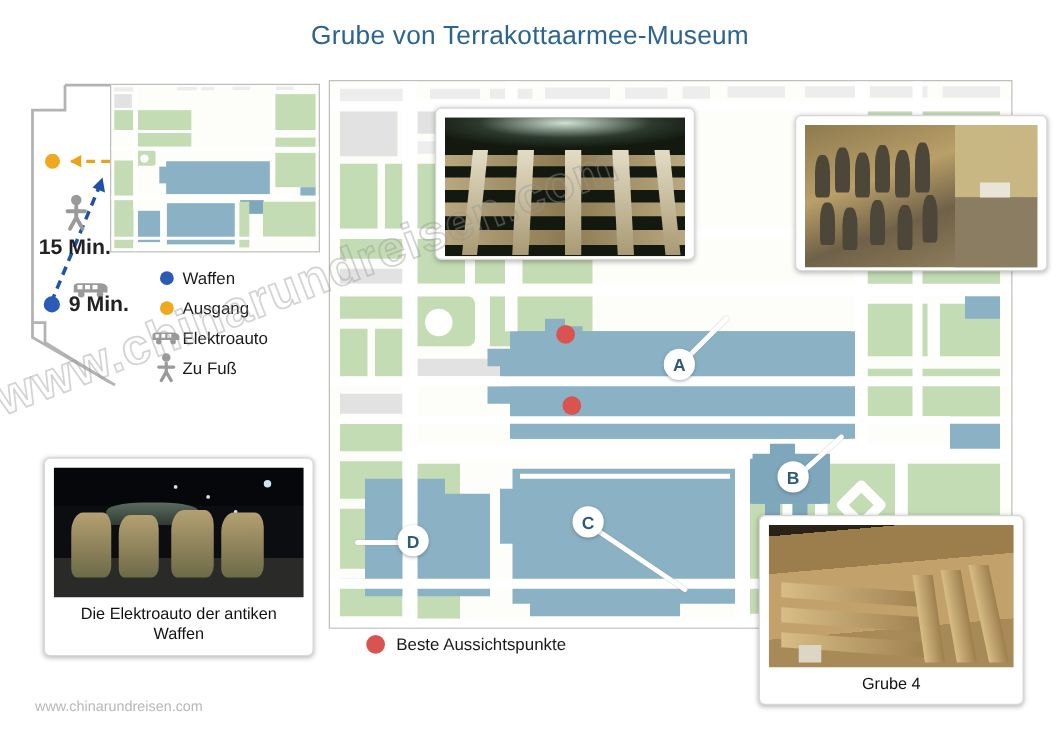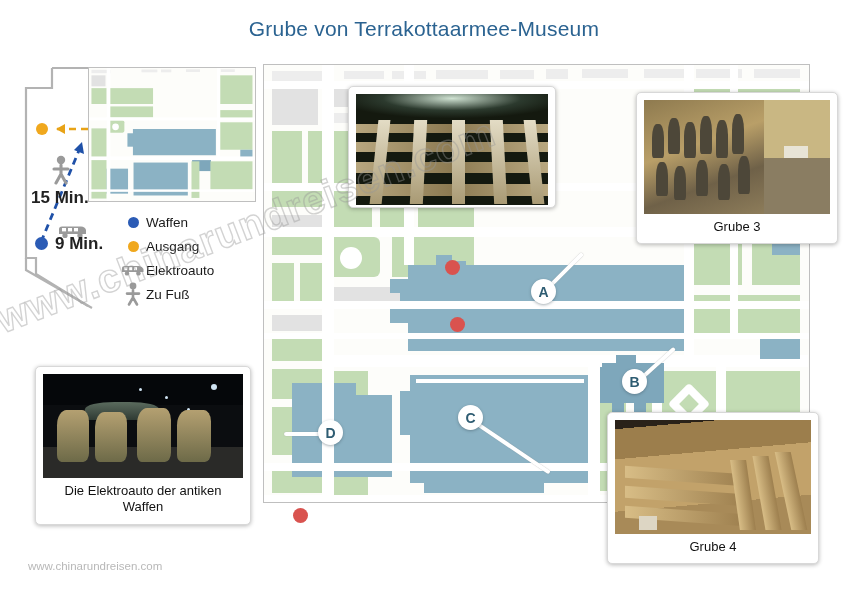--- a/index.html
+++ b/index.html
@@ -383,20 +383,21 @@
           <circle cx="9" cy="4" r="3.4" fill="#9a9a9a"></circle>
           <path d="M 9 8.4 L 9 15.5 M 9 15.5 L 5 22.5 M 9 15.5 L 13 22.5 M 3 11.6 L 15 11.6" stroke="#9a9a9a" stroke-width="2.6" fill="none" stroke-linecap="round"></path>
         </svg>
       </div>
       <div class="lg-lbl">Zu Fuß</div>
     </div>
   </div>
 
   <div class="legend2">
     <span class="dot dot-red" style="position:relative;width:15px;height:15px;display:block;"></span>
+    <span class="lg-lbl">Beste Aussichtspunkte</span>
   </div>
 
   <div class="card" style="left:348px;top:86px;width:192px;">
     <div class="ph" style="width:192px;height:111px;">
       <div class="p-grube1">
         <div class="rowl" style="top:30px;height:9px;"></div>
         <div class="rowl" style="top:48px;height:10px;"></div>
         <div class="rowl" style="top:68px;height:11px;"></div>
         <div class="rowl" style="top:90px;height:12px;"></div>
         <div class="trn" style="left:18px;top:26px;width:12px;height:84px;transform:skewX(-6deg);"></div>
@@ -420,21 +421,20 @@
         <div class="fig" style="left:72px;top:20px;width:12px;height:38px;"></div>
         <div class="fig" style="left:88px;top:14px;width:12px;height:40px;"></div>
         <div class="fig" style="left:12px;top:62px;width:12px;height:34px;"></div>
         <div class="fig" style="left:30px;top:66px;width:12px;height:34px;"></div>
         <div class="fig" style="left:52px;top:60px;width:12px;height:36px;"></div>
         <div class="fig" style="left:74px;top:64px;width:12px;height:36px;"></div>
         <div class="fig" style="left:94px;top:56px;width:12px;height:38px;"></div>
         <div class="slab" style="left:140px;top:46px;width:24px;height:12px;background:#e8e4d6;"></div>
       </div>
     </div>
-    <div class="cap">Grube 3</div>
   </div>
 
   <div class="card" style="left:607px;top:412px;width:196px;">
     <div class="ph" style="width:196px;height:114px;">
       <div class="p-grube2">
         <div class="ridge" style="left:10px;top:50px;width:120px;height:12px;transform:skewY(4deg);"></div>
         <div class="ridge" style="left:10px;top:70px;width:120px;height:12px;transform:skewY(4deg);"></div>
         <div class="ridge" style="left:10px;top:90px;width:120px;height:12px;transform:skewY(4deg);"></div>
         <div class="ridge" style="left:120px;top:40px;width:16px;height:70px;transform:skewX(8deg);"></div>
         <div class="ridge" style="left:144px;top:36px;width:16px;height:74px;transform:skewX(10deg);"></div>

